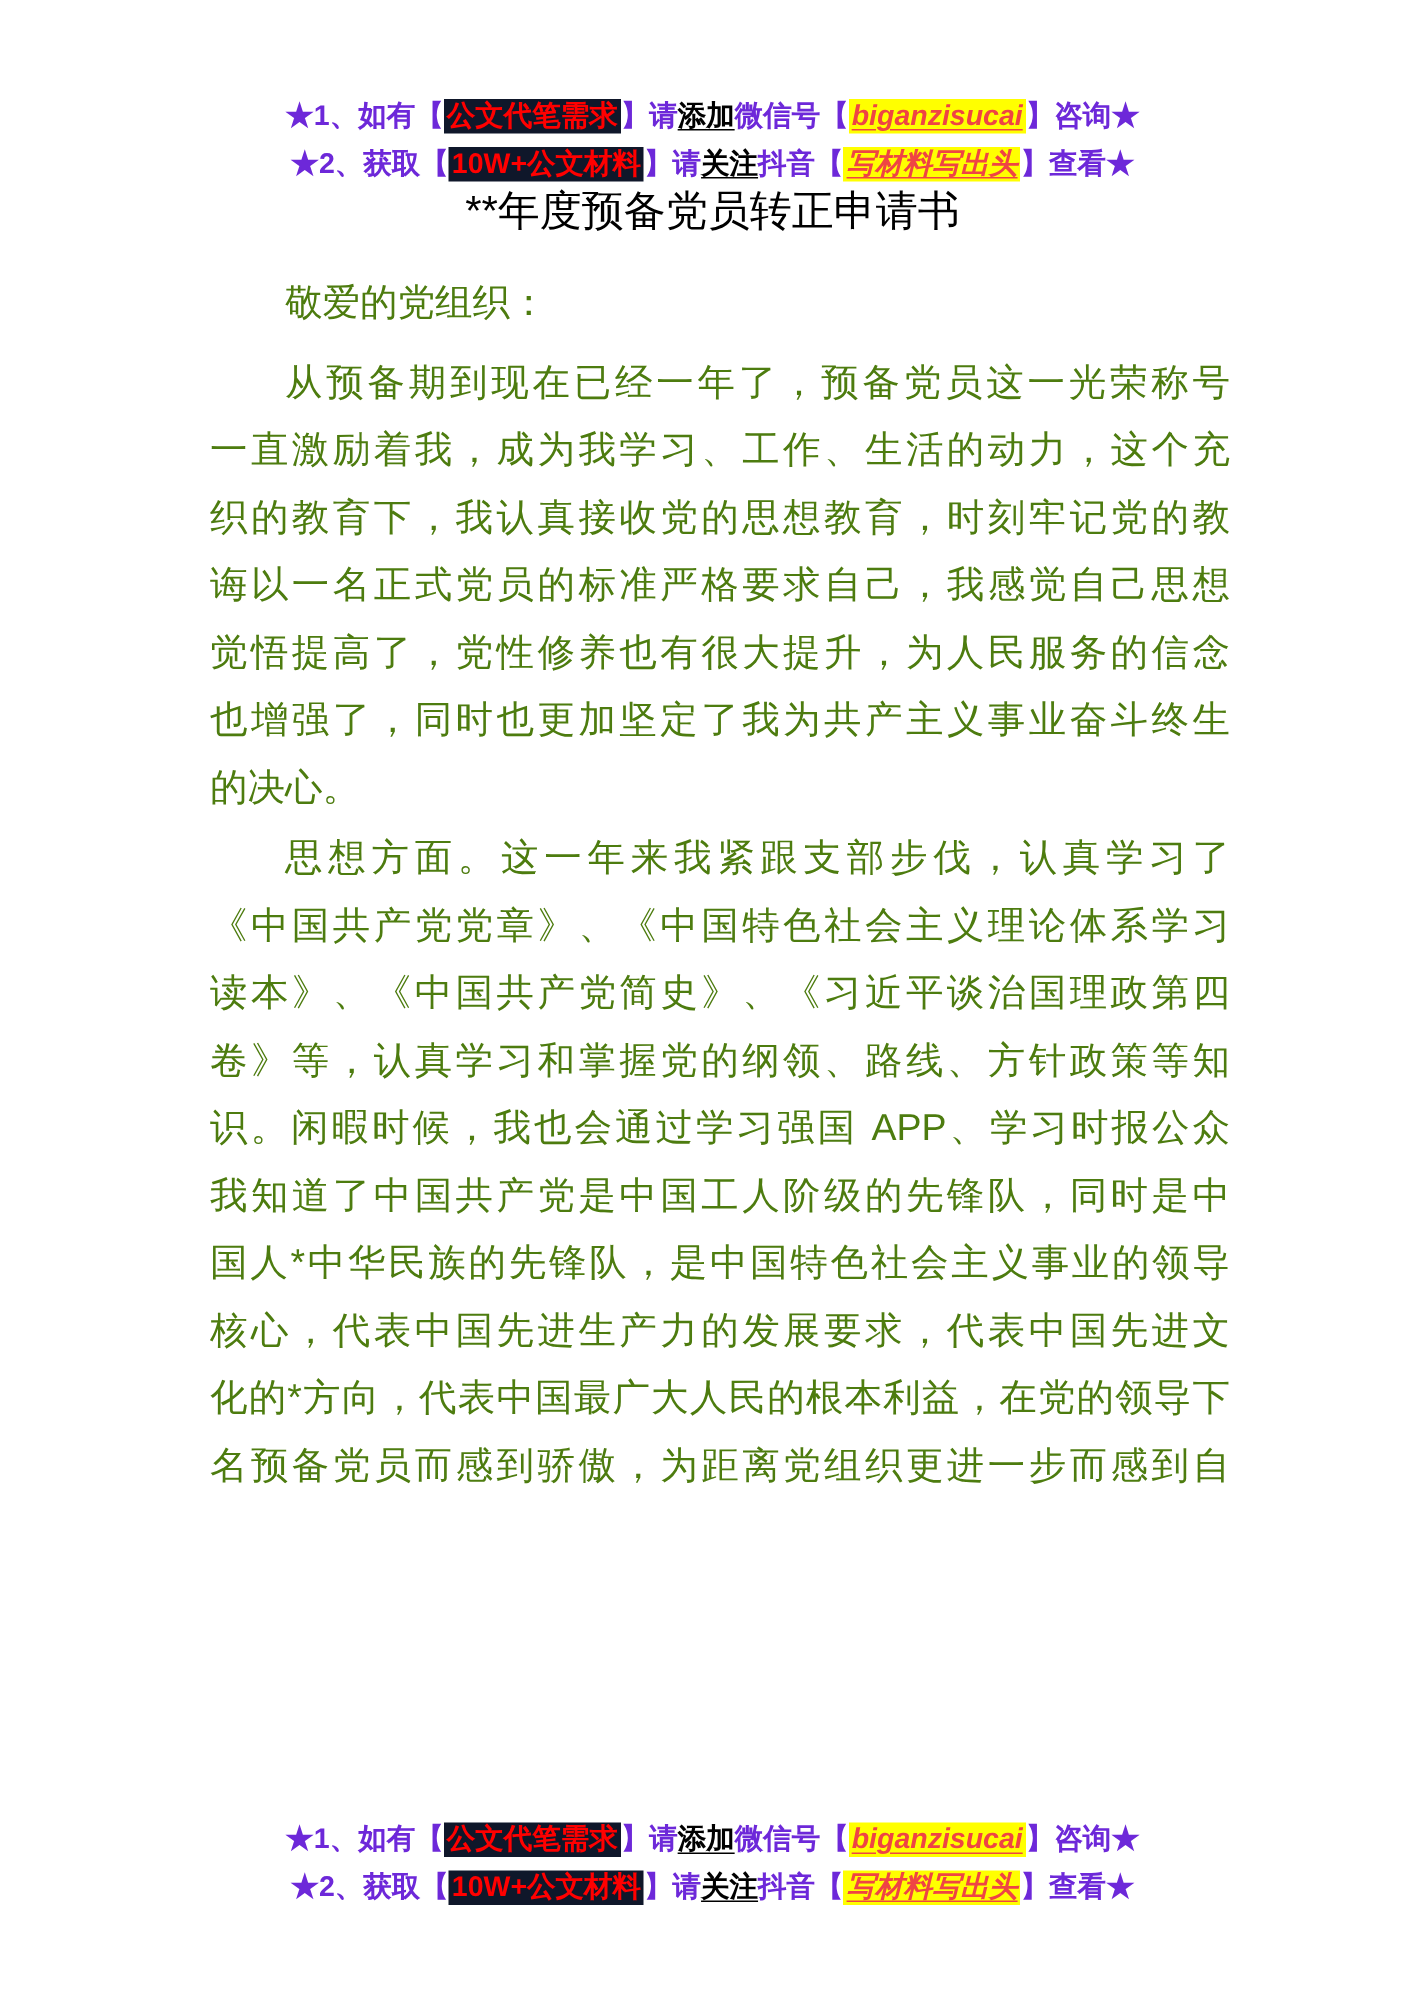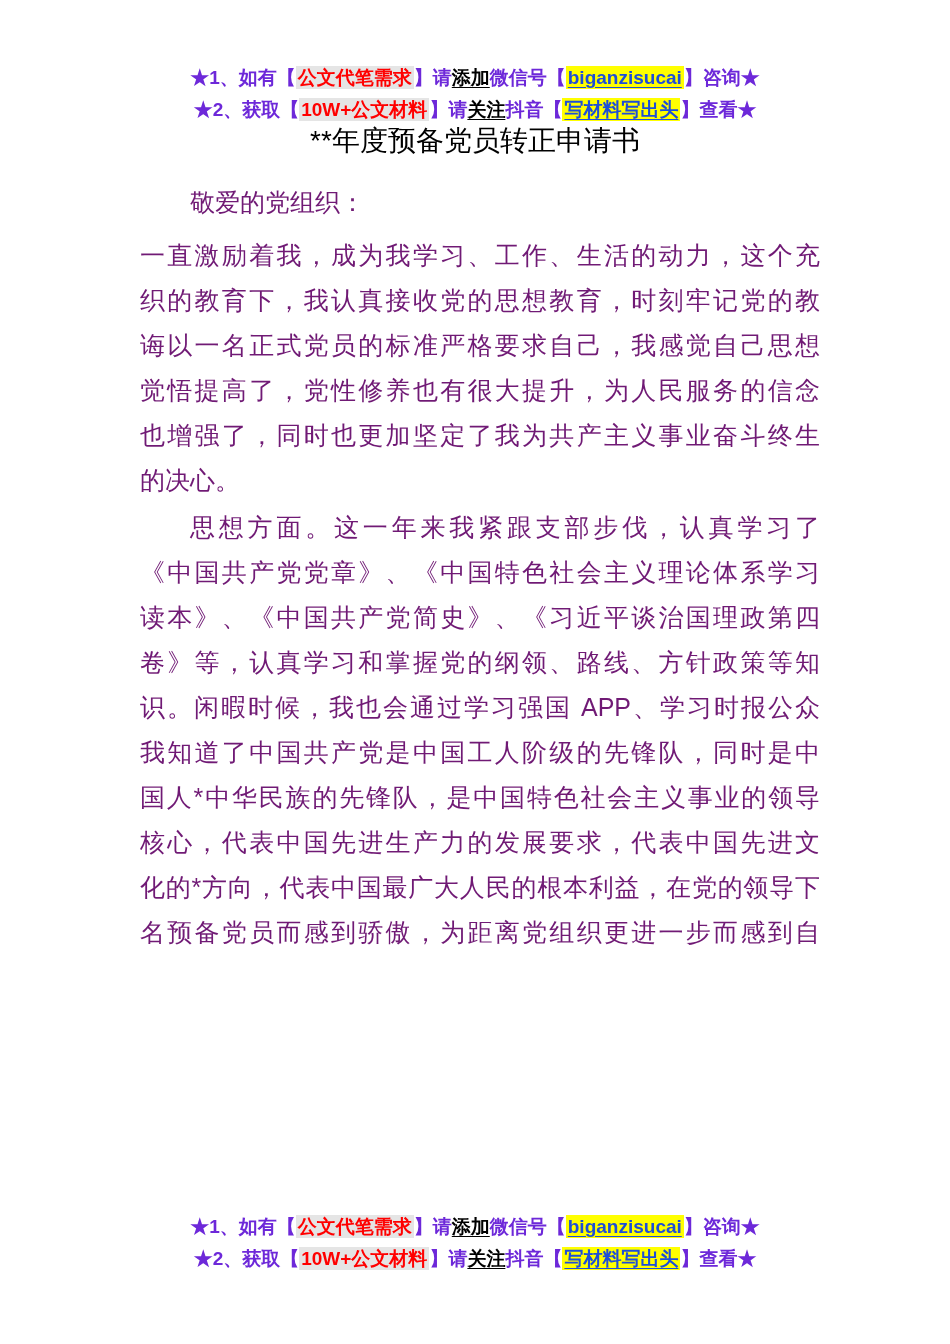--- a/index.html
+++ b/index.html
@@ -25,36 +25,37 @@
     font-size: 19px;
     line-height: 32px;
     font-weight: bold;
     color: #000000;
     white-space: nowrap;
   }
   .banner-top { top: 62px; }
   .banner-bottom { top: 1211px; }
   .seg-plain { color: #6d28d9; text-align: right; }
   .seg-hl-red {
-    background: #e5e5e5;
+    background: #0f172a;
     color: #ff0000;
     padding: 1px 2px;
     text-align: right;
   }
   .seg-underline {
     color: #000000;
     text-decoration: underline;
     text-underline-offset: 3px;
   }
   .seg-hl-red-underline {
     background: #ffff00;
-    color: #1d4ed8;
+    color: #ef4444;
     padding: 1px 2px;
     text-decoration: underline;
     text-underline-offset: 3px;
+    font-style: italic;
   }
   
   .title {
     position: absolute;
     top: 118px;
     left: 0;
     width: 100%;
     margin: 0;
     text-align: center;
     font-size: 28px;
@@ -62,21 +63,21 @@
     font-weight: 400;
     color: #000000;
   }
   
   .body-text {
     position: absolute;
     top: 180px;
     left: 140px;
     width: 680px;
     font-size: 25px;
-    color: #701a75;
+    color: #4d7c0f;
   }
   .line {
     line-height: 45px;
     height: 45px;
     overflow: hidden;
   }
   .line.first, .salutation { text-indent: 2em; }
   .line.j {
     text-align: justify;
     text-align-last: justify;
@@ -94,20 +95,21 @@
       <div class="banner-line"><span class="seg-plain">★1、如有【</span><span class="seg-hl-red">公文代笔需求</span><span class="seg-plain">】请</span><span class="seg-underline">添加</span><span class="seg-plain">微信号【</span><span class="seg-hl-red-underline">biganzisucai</span><span class="seg-plain">】咨询★</span></div>
       <div class="banner-line"><span class="seg-plain">★2、获取【</span><span class="seg-hl-red">10W+公文材料</span><span class="seg-plain">】请</span><span class="seg-underline">关注</span><span class="seg-plain">抖音【</span><span class="seg-hl-red-underline">写材料写出头</span><span class="seg-plain">】查看★</span></div>
     </div>
 
   <h1 class="title">**年度预备党员转正申请书</h1>
 
   <div class="body-text">
     <div class="line salutation">敬爱的党组织：</div>
 
   <div class="para">
+        <div class="line first j">从预备期到现在已经一年了，预备党员这一光荣称号</div>
         <div class="line j">一直激励着我，成为我学习、工作、生活的动力，这个充</div>
         <div class="line j">织的教育下，我认真接收党的思想教育，时刻牢记党的教</div>
         <div class="line j">诲以一名正式党员的标准严格要求自己，我感觉自己思想</div>
         <div class="line j">觉悟提高了，党性修养也有很大提升，为人民服务的信念</div>
         <div class="line j">也增强了，同时也更加坚定了我为共产主义事业奋斗终生</div>
         <div class="line">的决心。</div>
       </div>
       <div class="para">
         <div class="line first j">思想方面。这一年来我紧跟支部步伐，认真学习了</div>
         <div class="line j">《中国共产党党章》、《中国特色社会主义理论体系学习</div>

